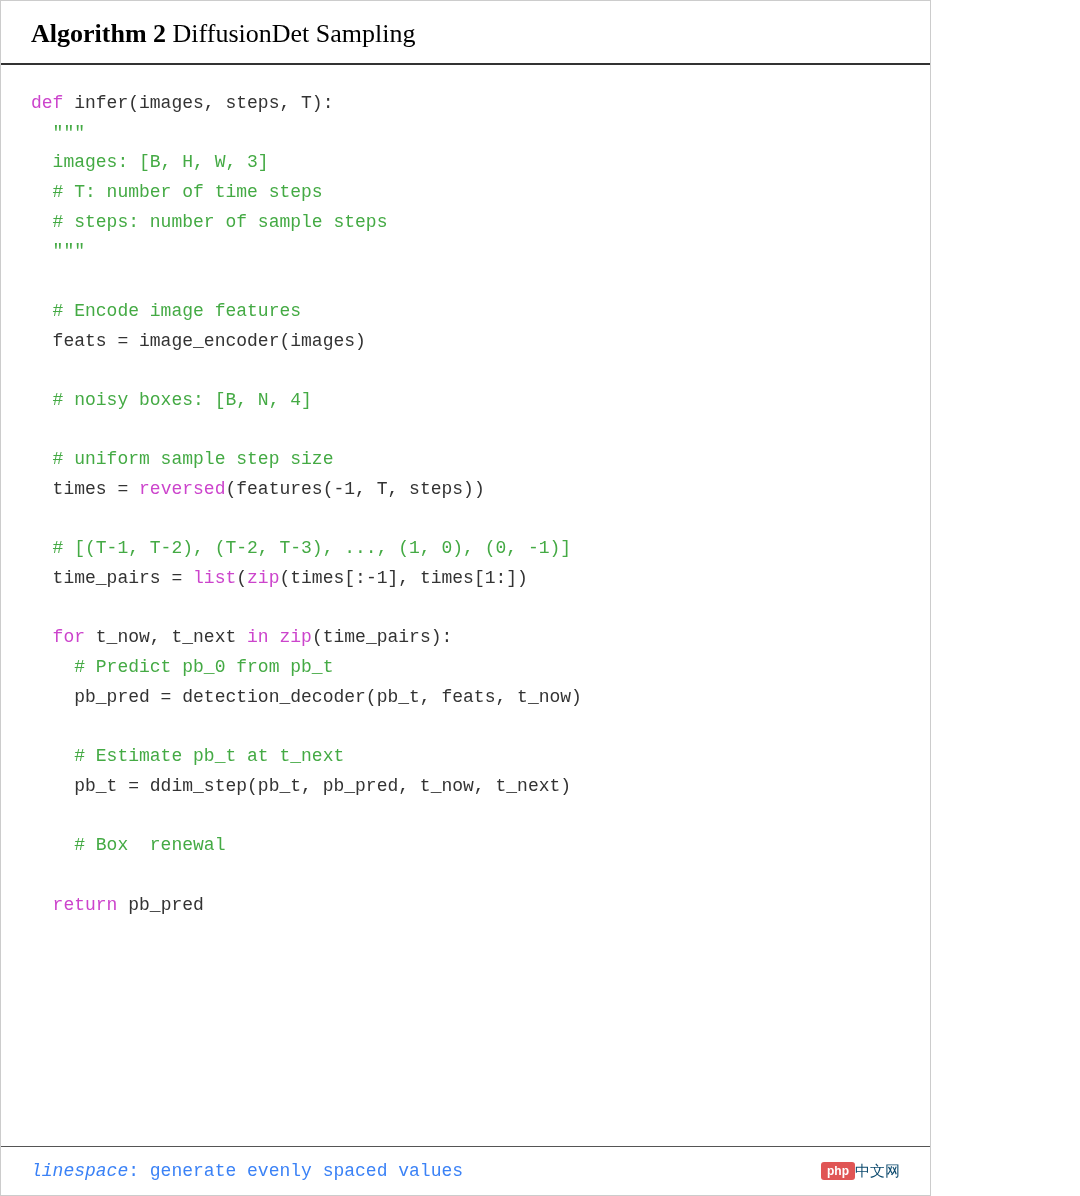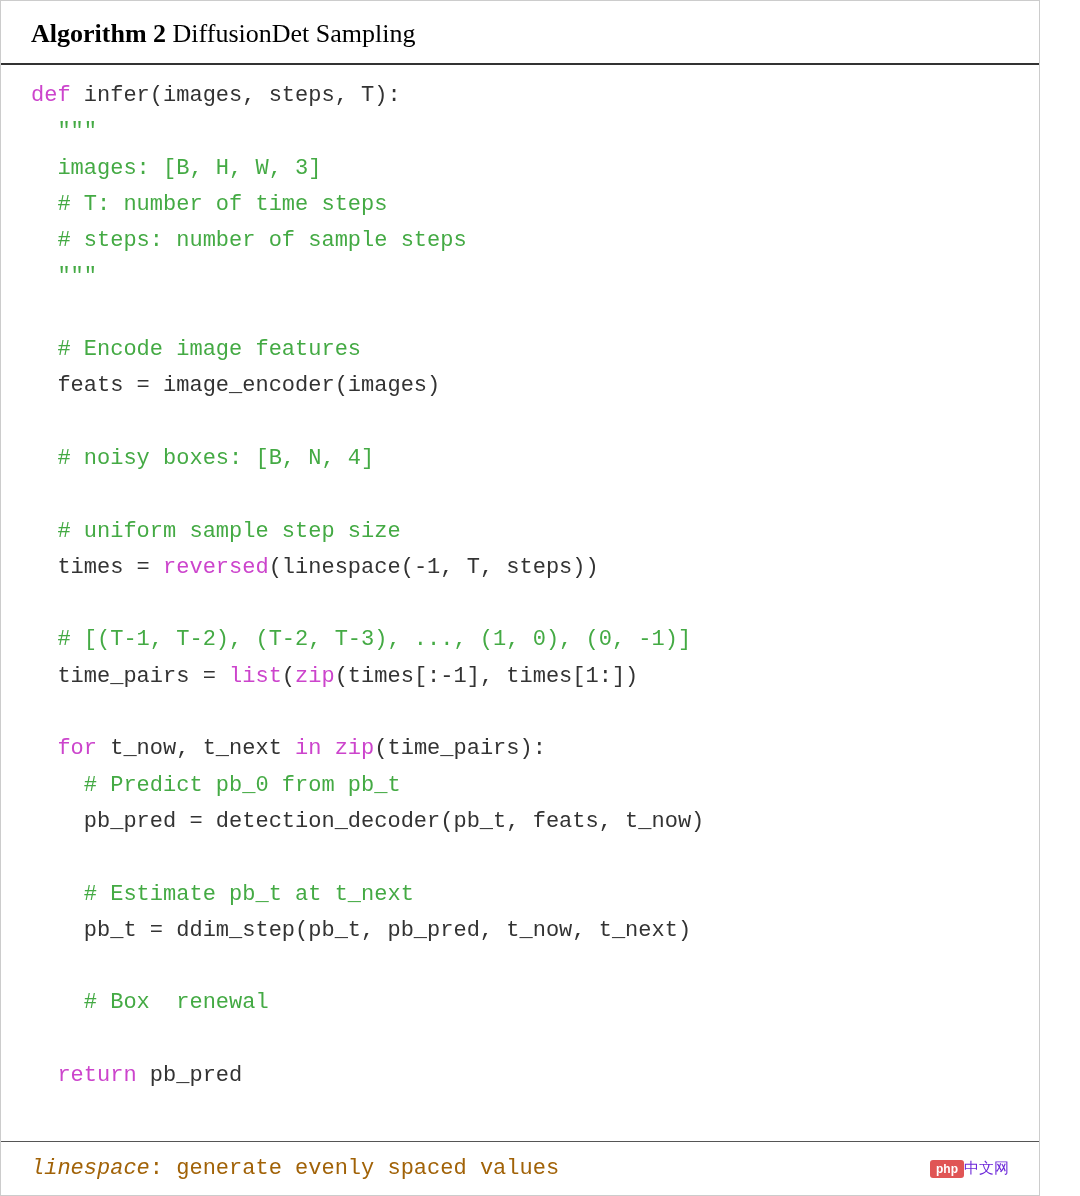--- a/index.html
+++ b/index.html
@@ -7,21 +7,21 @@
     body {
       background: #ffffff;
       font-family: 'Courier New', Courier, monospace;
       width: 1080px;
       min-height: 1196px;
       display: flex;
       flex-direction: column;
     }
 
     .container {
-      width: 1040px;
+      width: 931px;
       min-height: 1196px;
       background: #ffffff;
       border: 1px solid #cccccc;
       display: flex;
       flex-direction: column;
     }
 
     .header {
       padding: 18px 30px 14px 30px;
       border-bottom: 2px solid #333333;
@@ -35,23 +35,23 @@
 
     .header-title .bold-part {
       font-weight: bold;
     }
 
     .header-title .normal-part {
       font-weight: normal;
     }
 
     .code-area {
-      padding: 13px 30px 20px 30px;
+      padding: 24px 30px 20px 30px;
       flex: 1;
-      font-size: 22px;
+      font-size: 18px;
       line-height: 1.65;
     }
 
     .code-line {
       display: block;
       white-space: pre;
     }
 
     .kw { color: #cc44cc; }       
     .builtin { color: #cc44cc; }  
@@ -62,22 +62,22 @@
     .footer {
       border-top: 1.5px solid #555555;
       padding: 14px 30px;
       display: flex;
       align-items: center;
       justify-content: space-between;
     }
 
     .footer-text {
       font-family: 'Courier New', Courier, monospace;
-      font-size: 22px;
-      color: #a16207;
+      font-size: 18px;
+      color: #3b82f6;
     }
 
     .footer-text .footer-code {
       font-style: italic;
     }
 
     .php-badge {
       display: flex;
       align-items: center;
       gap: 0;
@@ -89,21 +89,21 @@
       background: #e05555;
       color: white;
       font-weight: bold;
       font-size: 12px;
       padding: 2px 6px;
       border-radius: 3px;
       font-family: Arial, sans-serif;
     }
 
     .php-site {
-      color: #6d28d9;
+      color: #0c4a6e;
       font-size: 15px;
       font-family: Arial, sans-serif;
     }
   </style>
 </head>
 <body>
 
 <div class="container">
   <div class="header">
     <span class="header-title">
@@ -126,21 +126,21 @@
     <span class="code-line"><span class="comment">  # Encode image features</span></span>
     <span class="code-line"><span class="normal">  feats = image_encoder(images)</span></span>
 
     <span class="code-line">&nbsp;</span>
 
     <span class="code-line"><span class="comment">  # noisy boxes: [B, N, 4]</span></span>
 
     <span class="code-line">&nbsp;</span>
 
     <span class="code-line"><span class="comment">  # uniform sample step size</span></span>
-    <span class="code-line"><span class="normal">  times = </span><span class="kw">reversed</span><span class="normal">(linespace(-1, T, steps))</span></span>
+    <span class="code-line"><span class="normal">  times = </span><span class="kw">reversed</span><span class="normal">(features(-1, T, steps))</span></span>
 
     <span class="code-line">&nbsp;</span>
 
     <span class="code-line"><span class="comment">  # [(T-1, T-2), (T-2, T-3), ..., (1, 0), (0, -1)]</span></span>
     <span class="code-line"><span class="normal">  time_pairs = </span><span class="builtin">list</span><span class="normal">(</span><span class="builtin">zip</span><span class="normal">(times[:-1], times[1:])</span></span>
 
     <span class="code-line">&nbsp;</span>
 
     <span class="code-line"><span class="kw">  for</span><span class="normal"> t_now, t_next </span><span class="kw">in</span><span class="normal"> </span><span class="builtin">zip</span><span class="normal">(time_pairs):</span></span>
 

